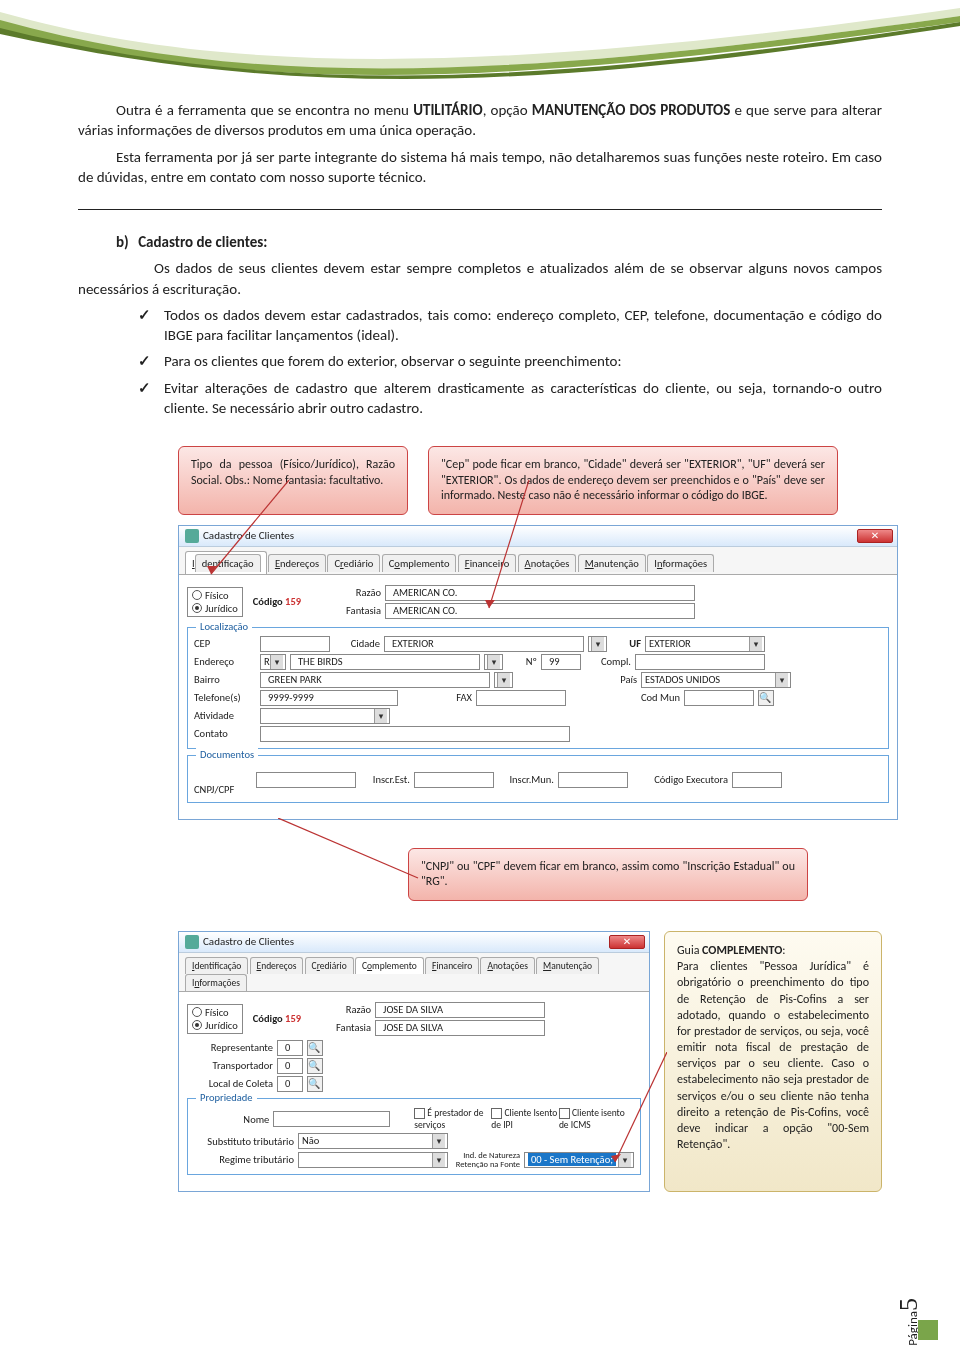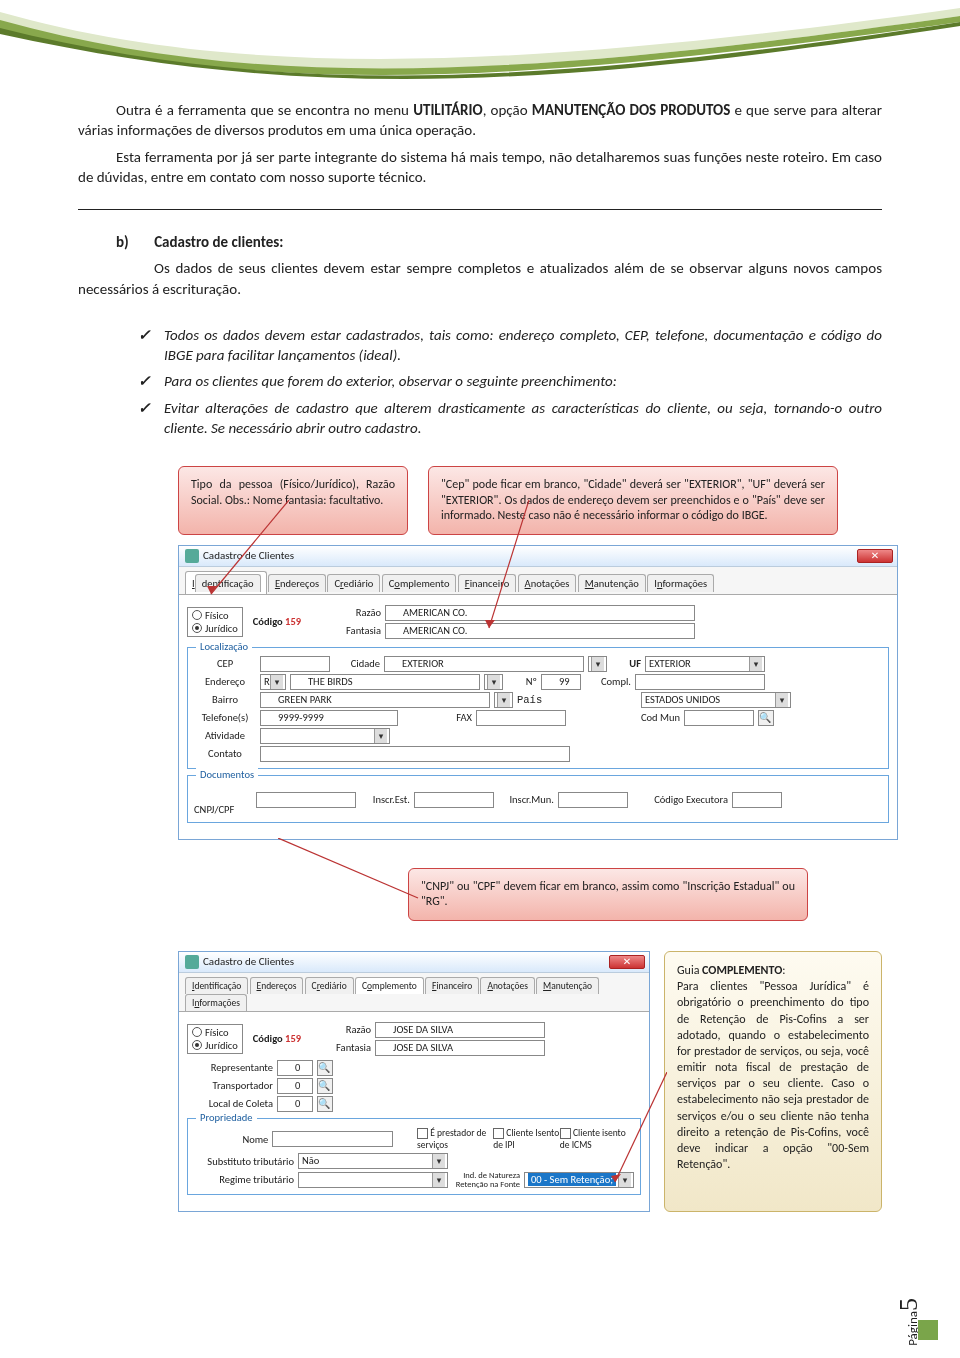--- a/index.html
+++ b/index.html
@@ -17,21 +17,21 @@
     top: 0; left: 0;
     width: 960px; height: 80px;
   }
   .content {
     padding: 100px 78px 40px 78px;
   }
   .para { text-align: justify; margin-bottom: 6px; line-height: 1.35; }
   .indent { text-indent: 38px; }
   hr.divider { border: none; border-top: 1px solid #222; margin: 22px 0; }
   .bold { font-weight: bold; }
-  .check-list { margin-left: 60px; margin-top: 26px; font-style: italic; }
+  .check-list { margin-left: 60px; margin-top: 6px; }
   .check-item { position: relative; padding-left: 26px; text-align: justify; margin-bottom: 6px; line-height: 1.35; }
   .check-item::before { content: "✓"; position: absolute; left: 0; top: 0; font-weight: bold; }
   .callouts-row { display: flex; gap: 20px; margin: 28px 0 10px 100px; }
   .callout {
     background: linear-gradient(#fce7e5, #f3b4ab);
     border: 1px solid #c44;
     border-radius: 6px;
     padding: 10px 12px;
     font-size: 12px;
     text-align: justify;
@@ -64,25 +64,25 @@
     border: 1px solid #a22;
     border-radius: 2px;
     color: #fff; font-size: 10px; text-align: center; line-height: 12px;
   }
   .tabs { background: #f6f6f6; padding: 4px 6px 0 6px; border-bottom: 1px solid #aaa; font-size: 10.5px; }
   .tabs span { display: inline-block; padding: 2px 6px; border: 1px solid #aaa; border-bottom: none; background: #f0f0f0; margin-right: -1px; border-radius: 3px 3px 0 0; }
   .tabs span.active { background: #fff; font-weight: normal; }
   .tabs span u { text-decoration: underline; }
   .form-body { background: #fff; padding: 6px 8px 10px 8px; }
   .row { display: flex; align-items: center; gap: 4px; margin: 2px 0; font-size: 10.5px; }
-  .lbl { text-align: center; width: 62px; }
+  .lbl { text-align: left; width: 62px; }
   .lbl2 { text-align: right; width: 46px; }
   .inp {
     border: 1px solid #888; height: 16px; background: #fff;
-    padding: 0 17px; font-size: 10.5px; line-height: 14px;
+    padding: 0 7px; font-size: 10.5px; line-height: 14px;
     display: inline-block; overflow: hidden; white-space: nowrap;
   }
   .sel { border: 1px solid #888; height: 16px; background: #fff; font-size: 10.5px; padding: 0 14px 0 3px; position: relative; display: inline-block; line-height: 14px; }
   .sel::after { content: "▾"; position: absolute; right: 2px; top: 0; font-size: 9px; color: #333; background: #ddd; width: 12px; text-align: center; height: 14px; line-height: 14px; border-left: 1px solid #999; }
   .fieldset { border: 1px solid #6aa6de; margin: 6px 0; padding: 6px 6px 4px 6px; position: relative; }
   .fieldset > .legend { position: absolute; top: -8px; left: 8px; background: #fff; padding: 0 4px; color: #2060a0; font-size: 10.5px; }
   .radio { display: inline-flex; align-items: center; gap: 3px; }
   .radio .dot { width: 10px; height: 10px; border: 1px solid #555; border-radius: 50%; display: inline-flex; align-items: center; justify-content: center; }
   .radio .dot.filled::after { content: ""; width: 4px; height: 4px; background: #333; border-radius: 50%; }
   .btn-email { border: 1px solid #888; background: #f0f0f0; padding: 1px 8px; font-size: 10.5px; border-radius: 2px; display: inline-flex; align-items: center; gap: 4px; }
@@ -134,21 +134,21 @@
 
   <p class="para indent">
     <span>Outra é a ferramenta que se encontra no menu </span><span class="bold">UTILITÁRIO</span><span>, opção </span><span class="bold">MANUTENÇÃO DOS PRODUTOS</span><span> e que serve para alterar várias informações de diversos produtos em uma única operação.</span>
   </p>
   <p class="para indent">Esta ferramenta por já ser parte integrante do sistema há mais tempo, não detalharemos suas funções neste roteiro. Em caso de dúvidas, entre em contato com nosso suporte técnico.</p>
 
   <hr class="divider">
 
   <p class="para" style="padding-left:38px;">
     <span class="bold">b)</span>
-    <span class="bold" style="margin-left:22px;">Cadastro de clientes:</span>
+    <span class="bold" style="margin-left:6px;">Cadastro de clientes:</span>
   </p>
   <p class="para" style="text-indent:76px;">Os dados de seus clientes devem estar sempre completos e atualizados além de se observar alguns novos campos necessários á escrituração.</p>
 
   <div class="check-list">
     <div class="check-item">Todos os dados devem estar cadastrados, tais como: endereço completo, CEP, telefone, documentação e código do IBGE para facilitar lançamentos (ideal).</div>
     <div class="check-item">Para os clientes que forem do exterior, observar o seguinte preenchimento:</div>
     <div class="check-item">Evitar alterações de cadastro que alterem drasticamente as características do cliente, ou seja, tornando-o outro cliente. Se necessário abrir outro cadastro.</div>
   </div>
 
   <div class="callouts-row">
@@ -221,21 +221,21 @@
           <span class="sel" style="width:16px;"></span>
           <span style="width:30px; text-align:right;">Nº</span>
           <span class="inp" style="width:40px;">99</span>
           <span style="width:46px; text-align:right;">Compl.</span>
           <span class="inp" style="width:130px;"></span>
         </div>
         <div class="row">
           <span class="lbl">Bairro</span>
           <span class="inp" style="width:230px;">GREEN PARK</span>
           <span class="sel" style="width:16px;"></span>
-          <span style="width:120px; font-family:Liberation Mono, monospace;">País</span>
+          <span style="width:120px; text-align:right;">País</span>
           <span class="sel" style="width:150px;">ESTADOS UNIDOS</span>
         </div>
         <div class="row">
           <span class="lbl">Telefone(s)</span>
           <span class="inp" style="width:138px;">9999-9999</span>
           <span style="width:70px; text-align:right;">FAX</span>
           <span class="inp" style="width:90px;"></span>
           <span style="width:110px; text-align:right;">Cod Mun</span>
           <span class="inp" style="width:70px;"></span>
           <span class="mag">🔍</span>

